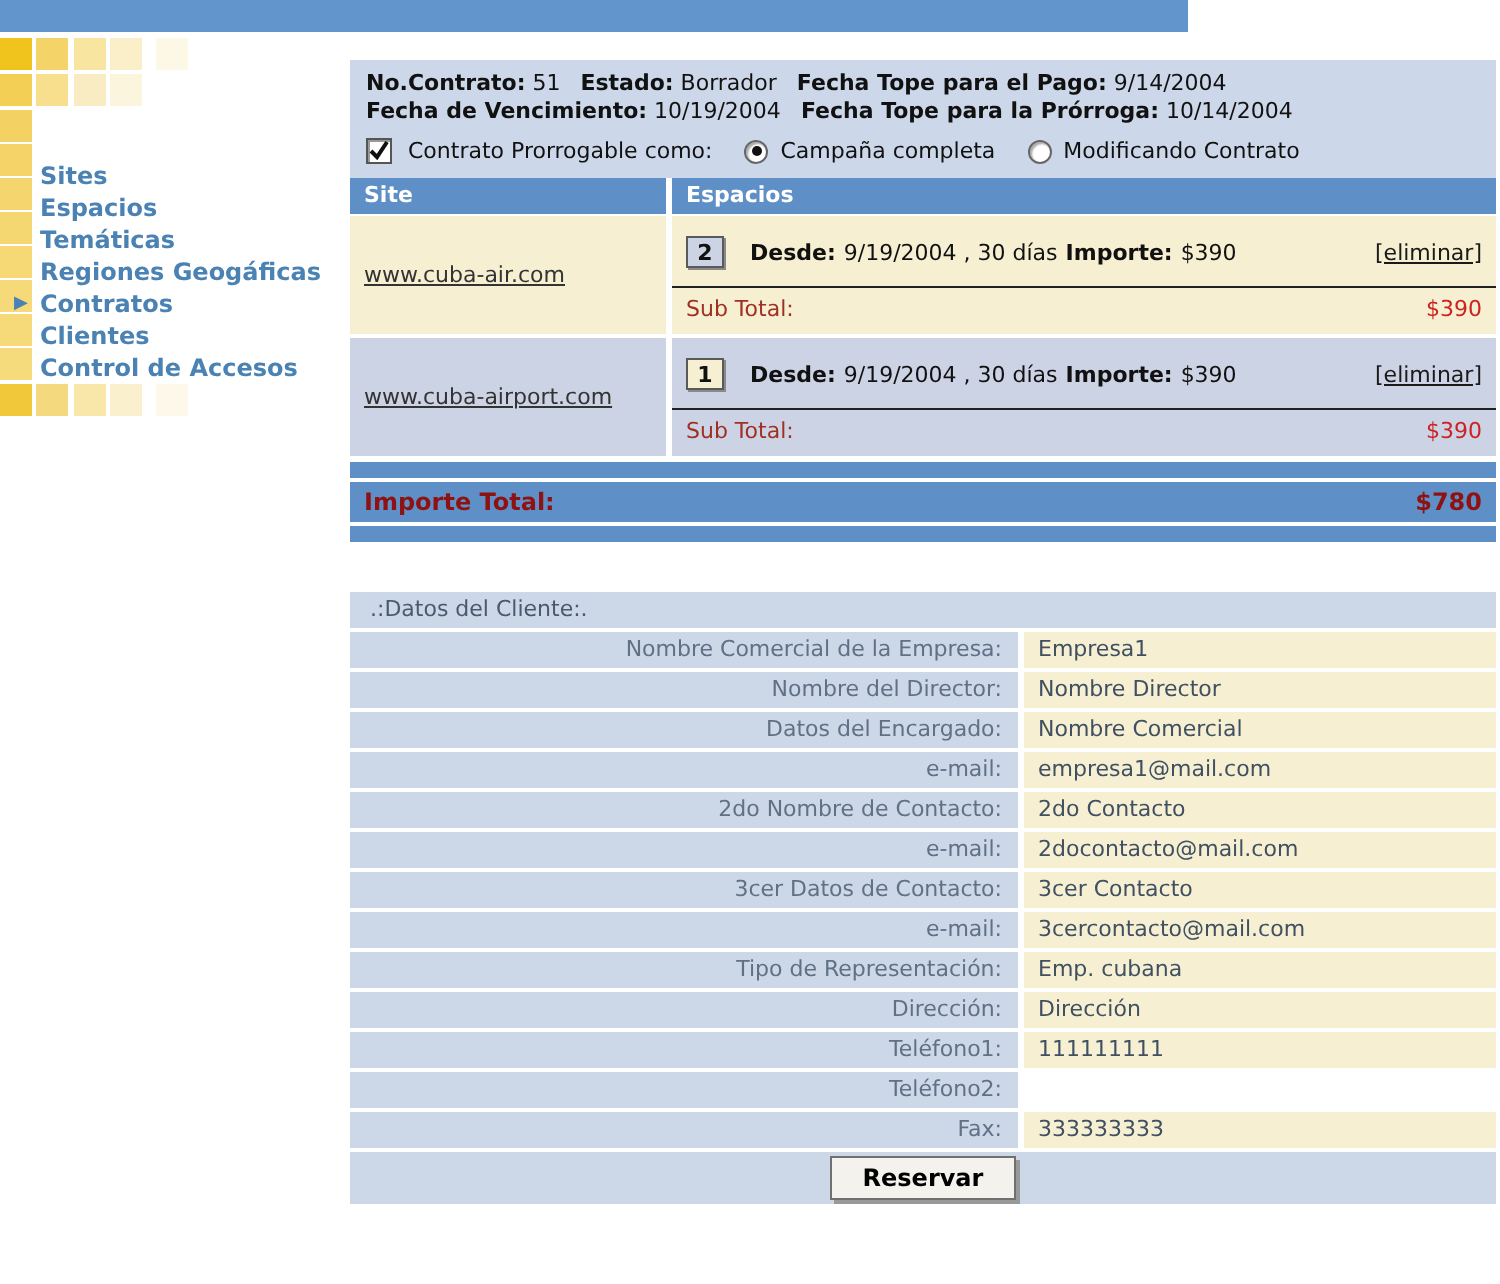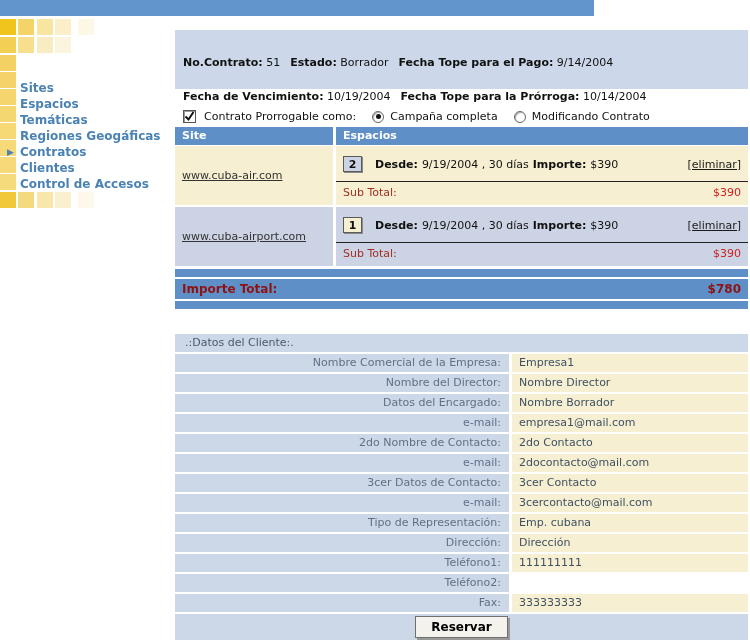--- a/index.html
+++ b/index.html
@@ -16,32 +16,32 @@
   #mosaic .sq { position:absolute; width:16px; height:16px; }
   
   #sidebar { position:absolute; left:20px; top:80px; width:150px; }
   .nav-item { position:relative; height:16px; line-height:16px; font-size:12px; font-weight:bold;
               color:#4a82b4; cursor:pointer; white-space:nowrap; }
   .nav-item .arrow { position:absolute; left:-13px; top:0; font-size:9px; color:#4a82b4; }
   
   .content { position:absolute; left:175px; top:30px; width:573px; }
   
   .contract-box { height:59px; background:#ccd8e9; padding:5px 8px; }
-  .cline { line-height:13px; margin-bottom:1px; white-space:nowrap;margin-top:21px; }
+  .cline { line-height:13px; margin-bottom:1px; white-space:nowrap; }
   .cline .pair { margin-right:10px; }
   .prorroga { display:flex; align-items:center; margin-top:7px; }
   .checkbox { width:13px; height:13px; background:#fff; border:1px solid #555;
               box-shadow:inset 1px 1px 0 #999; display:inline-flex; align-items:center;
               justify-content:center; margin-right:8px; cursor:pointer; flex:0 0 auto; }
   .radio { width:12px; height:12px; border-radius:50%; background:#fff; border:1px solid #666;
            box-shadow:inset 1px 1px 1px #aaa; display:inline-flex; align-items:center;
            justify-content:center; margin:0 6px 0 16px; cursor:pointer; flex:0 0 auto; }
   .radio.selected::after { content:""; width:5px; height:5px; border-radius:50%; background:#111; }
   
-  .sites-table { margin-top:38px; }
+  .sites-table { }
   .thead { display:flex; gap:3px; margin-bottom:1px; }
   .th { background:#5e90c7; color:#fff; font-weight:bold; height:18px; line-height:18px; padding:0 7px; }
   .th.site-col { width:158px; flex:0 0 auto; }
   .th.esp-col { flex:1; }
   .srow { display:flex; gap:3px; margin-top:2px; }
   .srow:first-child { margin-top:0; }
   .site-cell { width:158px; flex:0 0 auto; display:flex; align-items:center; padding-left:7px; }
   .srow:nth-child(odd) .site-cell, .srow:nth-child(odd) .esp-cell { background:#f6efd1; }
   .srow:nth-child(even) .site-cell, .srow:nth-child(even) .esp-cell { background:#ccd3e4; }
   .srow:nth-child(odd) .badge { background:#ccd3e4; }
@@ -205,21 +205,21 @@
           <div class="crow">
             <div class="clabel">Nombre Comercial de la Empresa:</div>
             <div class="cvalue">Empresa1</div>
           </div>
           <div class="crow">
             <div class="clabel">Nombre del Director:</div>
             <div class="cvalue">Nombre Director</div>
           </div>
           <div class="crow">
             <div class="clabel">Datos del Encargado:</div>
-            <div class="cvalue">Nombre Borrador</div>
+            <div class="cvalue">Nombre Comercial</div>
           </div>
           <div class="crow">
             <div class="clabel">e-mail:</div>
             <div class="cvalue">empresa1@mail.com</div>
           </div>
           <div class="crow">
             <div class="clabel">2do Nombre de Contacto:</div>
             <div class="cvalue">2do Contacto</div>
           </div>
           <div class="crow">

